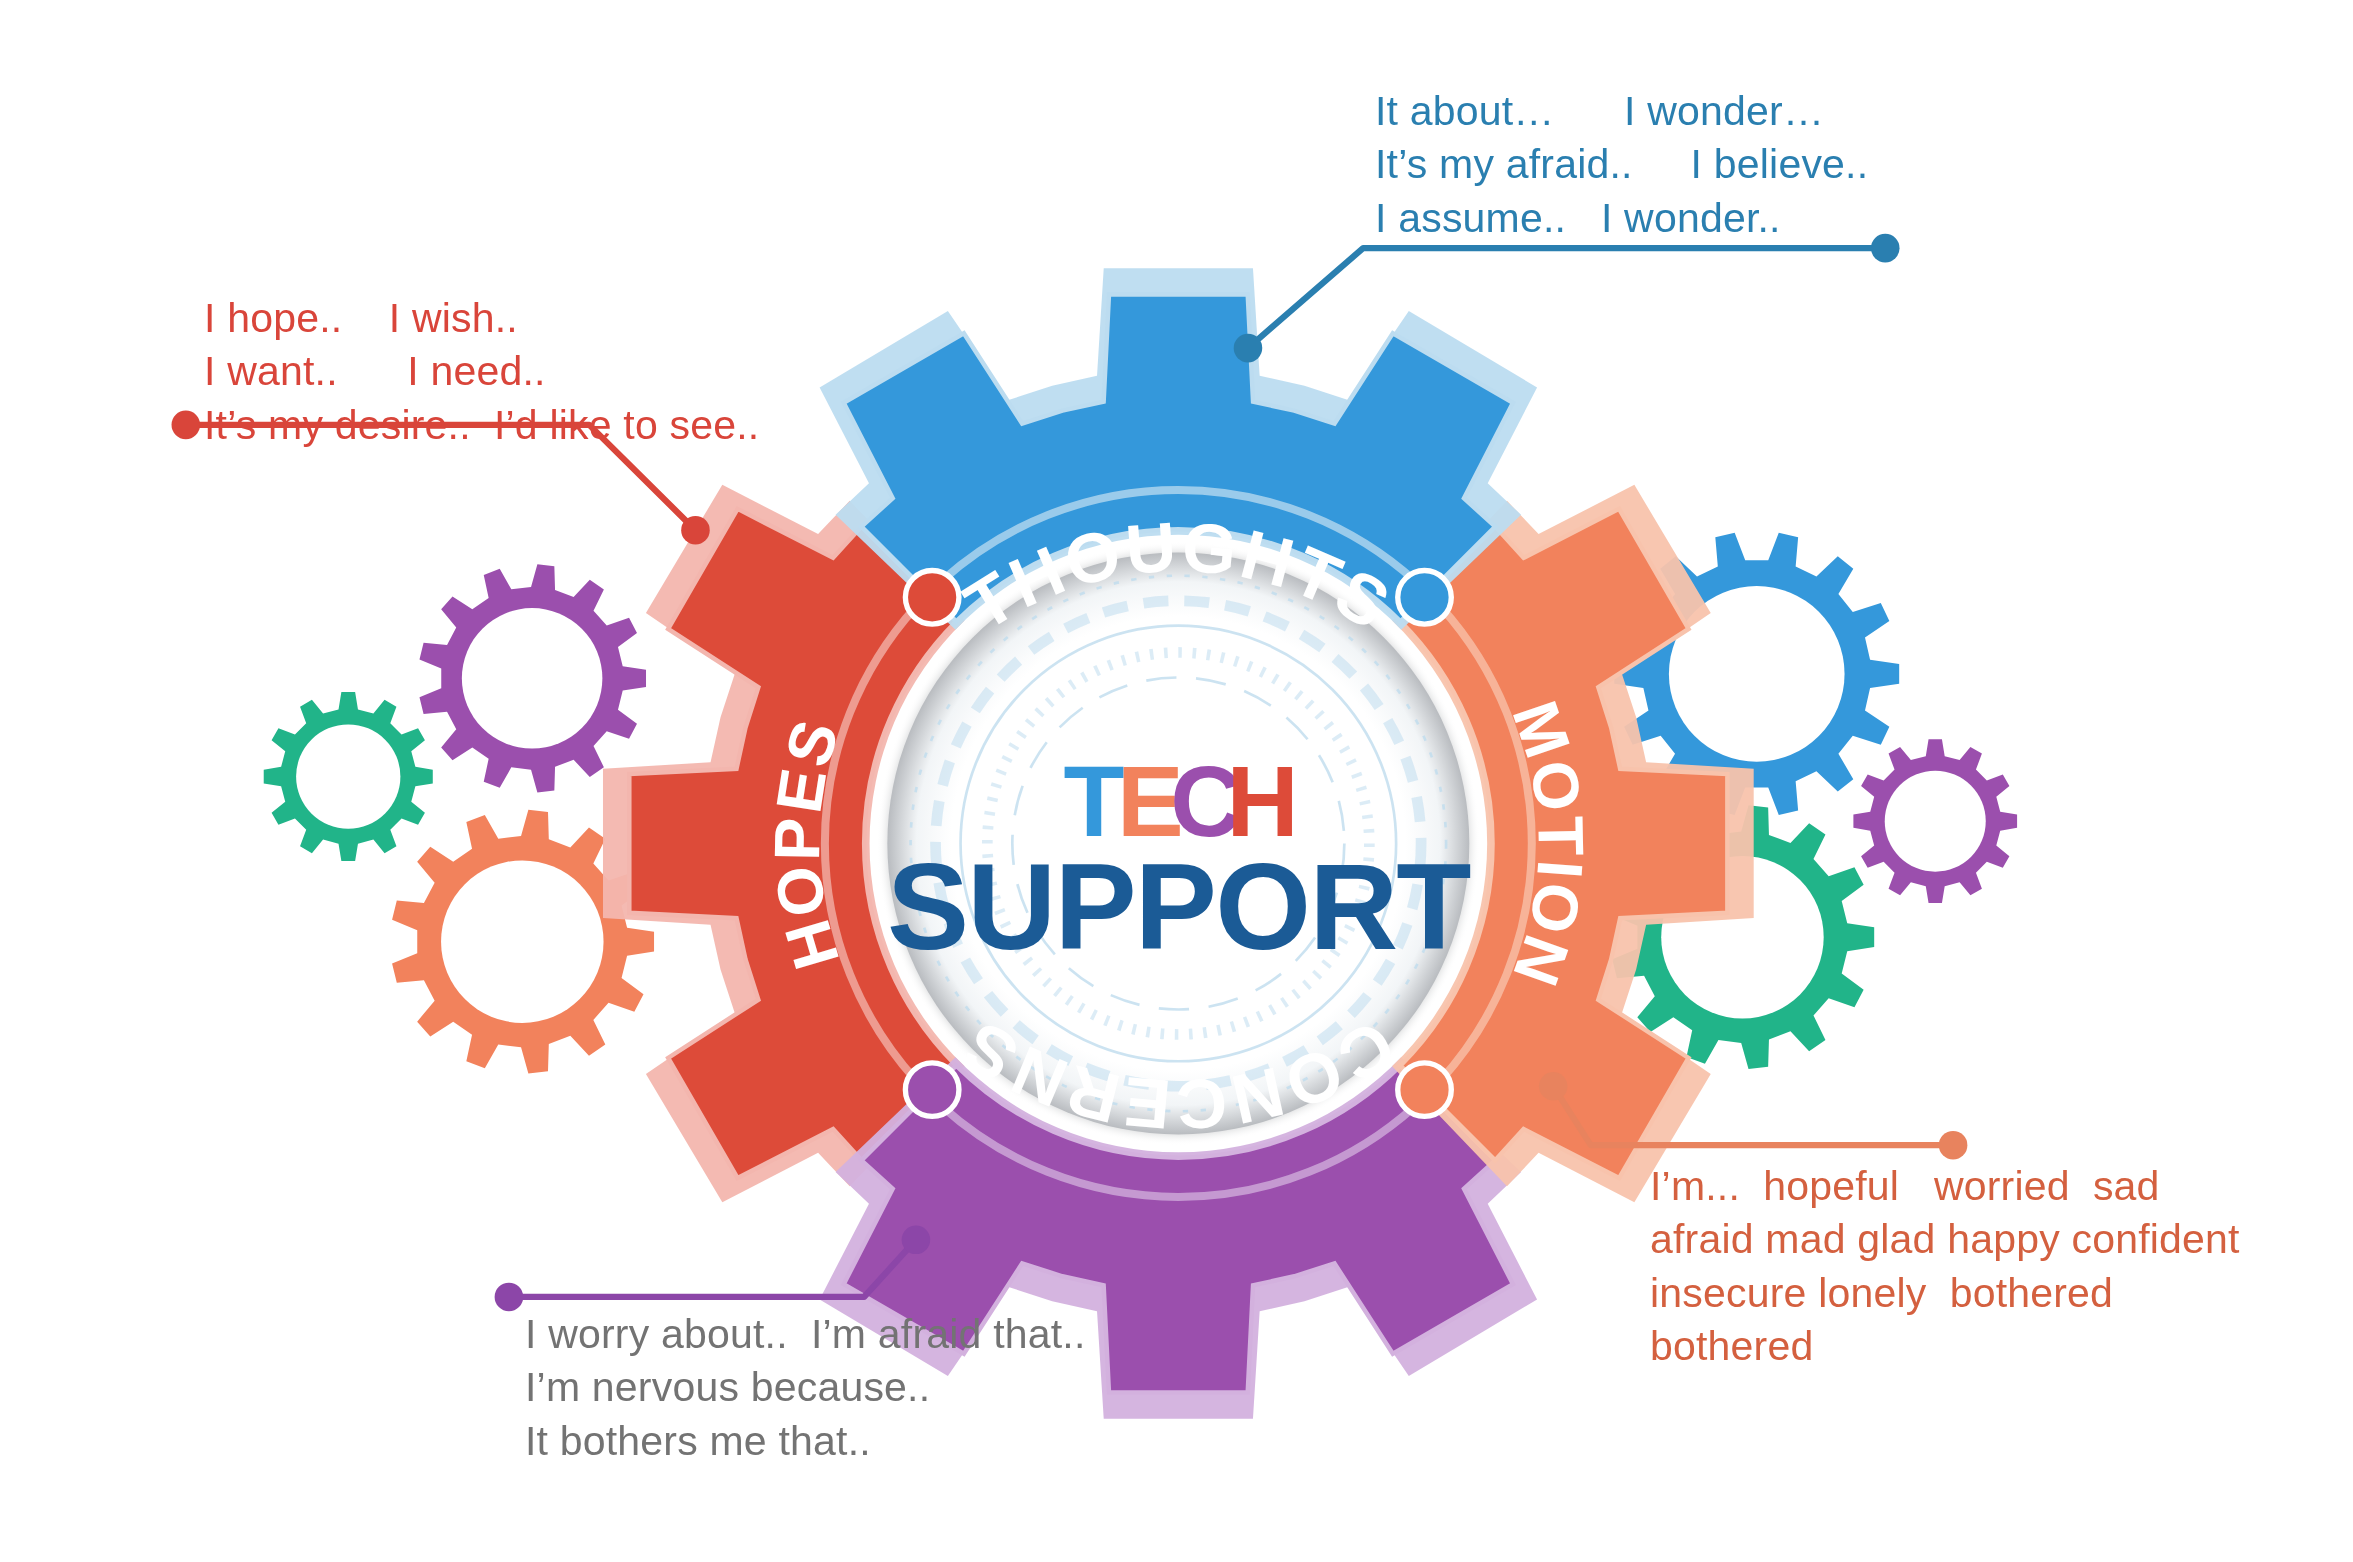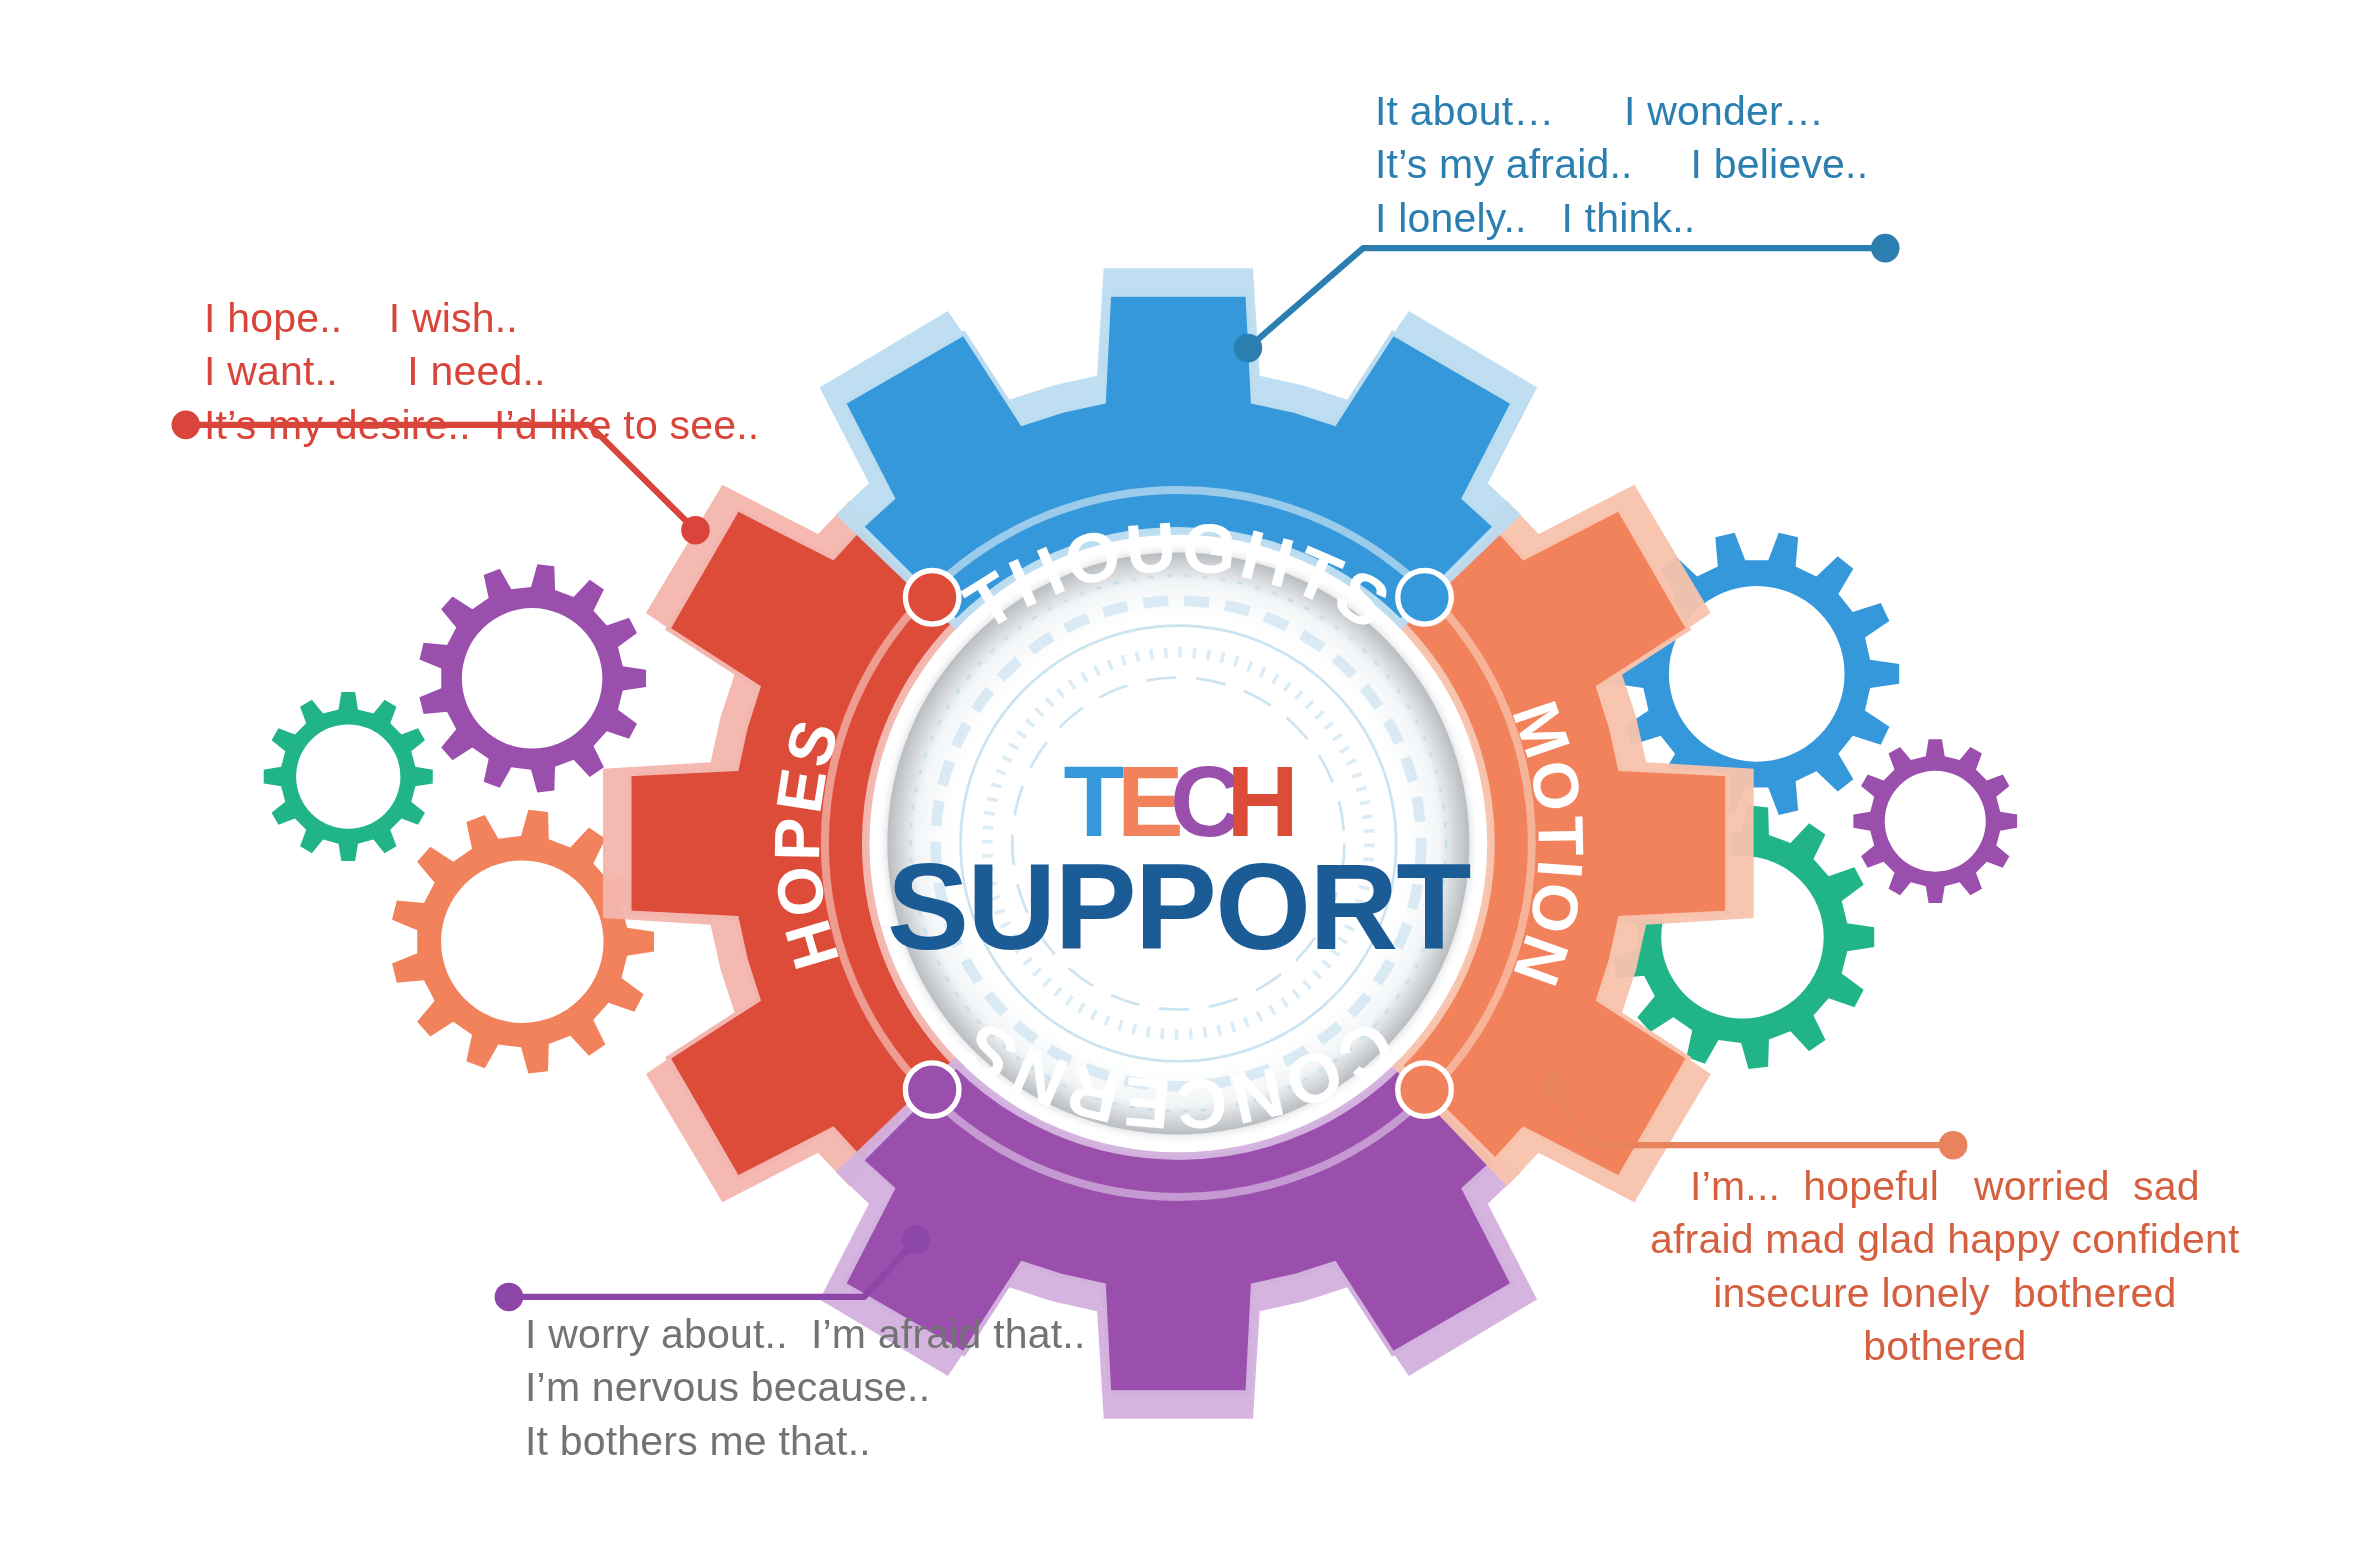--- a/index.html
+++ b/index.html
@@ -4,21 +4,21 @@
 <style>
   html,body{margin:0;padding:0;background:#ffffff;}
   body{width:2354px;height:1562px;position:relative;overflow:hidden;
        font-family:"Liberation Sans", sans-serif;-webkit-font-smoothing:antialiased;}
   #stage{position:absolute;left:0;top:0;width:2354px;height:1562px;}
   svg.layer{position:absolute;left:0;top:0;width:2354px;height:1562px;}
   .callout{position:absolute;white-space:pre;font-weight:400;line-height:1.30;letter-spacing:0.2px;}
   .callout div{white-space:pre;}
   #co-thoughts{left:1375px;top:85px;font-size:41px;color:#2a7fb0;}
   #co-hopes   {left:204px; top:268px;font-size:41px;color:#d9453a;margin-top:24px;}
-  #co-emotions{left:1650px;top:1160px;font-size:41px;color:#d4603f;text-align:center;}
+  #co-emotions{left:1650px;top:1160px;font-size:41px;color:#d4603f;}
   #co-concerns{left:525px; top:1308px;font-size:41px;color:#8c46a8;}
 </style>
 </head>
 <body>
 
 <div id="stage">
 
   <svg class="layer" id="svg-decor" viewBox="0 0 2637 1750">
       <g>
         <path d="M 484.7,862.3 L 484.7,877.7 L 465.2,880.9 L 460.6,898.2 L 475.9,910.7 L 468.2,924.0 L 449.7,917.1 L 437.1,929.7 L 444.0,948.2 L 430.7,955.9 L 418.2,940.6 L 400.9,945.2 L 397.7,964.7 L 382.3,964.7 L 379.1,945.2 L 361.8,940.6 L 349.3,955.9 L 336.0,948.2 L 342.9,929.7 L 330.3,917.1 L 311.8,924.0 L 304.1,910.7 L 319.4,898.2 L 314.8,880.9 L 295.3,877.7 L 295.3,862.3 L 314.8,859.1 L 319.4,841.8 L 304.1,829.3 L 311.8,816.0 L 330.3,822.9 L 342.9,810.3 L 336.0,791.8 L 349.3,784.1 L 361.8,799.4 L 379.1,794.8 L 382.3,775.3 L 397.7,775.3 L 400.9,794.8 L 418.2,799.4 L 430.7,784.1 L 444.0,791.8 L 437.1,810.3 L 449.7,822.9 L 468.2,816.0 L 475.9,829.3 L 460.6,841.8 L 465.2,859.1 Z" fill="#21b489"></path>
@@ -144,19 +144,19 @@
         <circle cx="1740" cy="1217" r="16" fill="#e8835e"></circle>
         <circle cx="2188" cy="1283" r="16" fill="#e8835e"></circle>
       </g>
       <g>
         <polyline points="570,1453 968,1453 1026,1389" fill="none" stroke="#8c46a8" stroke-width="7" stroke-linejoin="round" stroke-linecap="round"></polyline>
         <circle cx="570" cy="1453" r="16" fill="#8c46a8"></circle>
         <circle cx="1026" cy="1389" r="16" fill="#8c46a8"></circle>
       </g>
     </svg>
 
-  <div class="callout" id="co-thoughts" style="color: rgb(42, 127, 176);"><div>It about…      I wonder…</div><div>It’s my afraid..     I believe..</div><div>I lonely..   I think..</div></div>
+  <div class="callout" id="co-thoughts" style="color: rgb(42, 127, 176);"><div>It about…      I wonder…</div><div>It’s my afraid..     I believe..</div><div>I assume..   I wonder..</div></div>
   <div class="callout" id="co-hopes" style="color: rgb(217, 69, 58);"><div>I hope..    I wish..</div><div>I want..      I need..</div><div>It’s my desire..  I’d like to see..</div></div>
   <div class="callout" id="co-emotions" style="color: rgb(212, 96, 63);"><div>I’m...  hopeful   worried  sad</div><div>afraid mad glad happy confident</div><div>insecure lonely  bothered</div><div>bothered</div></div>
   <div class="callout" id="co-concerns" style="color: #737373;"><div>I worry about..  I’m afraid that..</div><div>I’m nervous because..</div><div>It bothers me that..</div></div>
 
 </div>
 
 
 </body></html>

